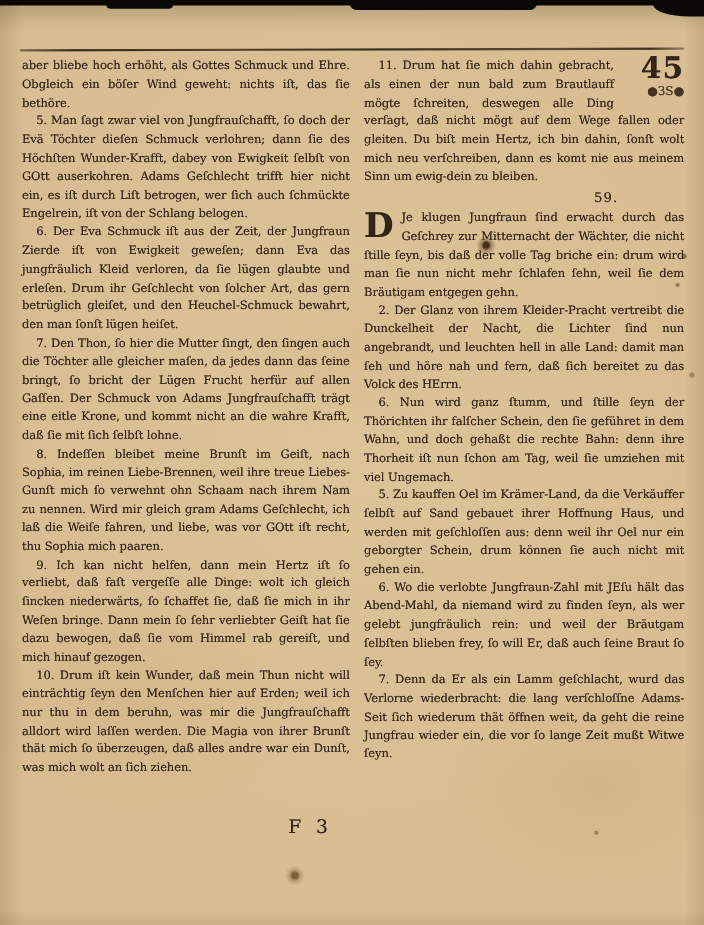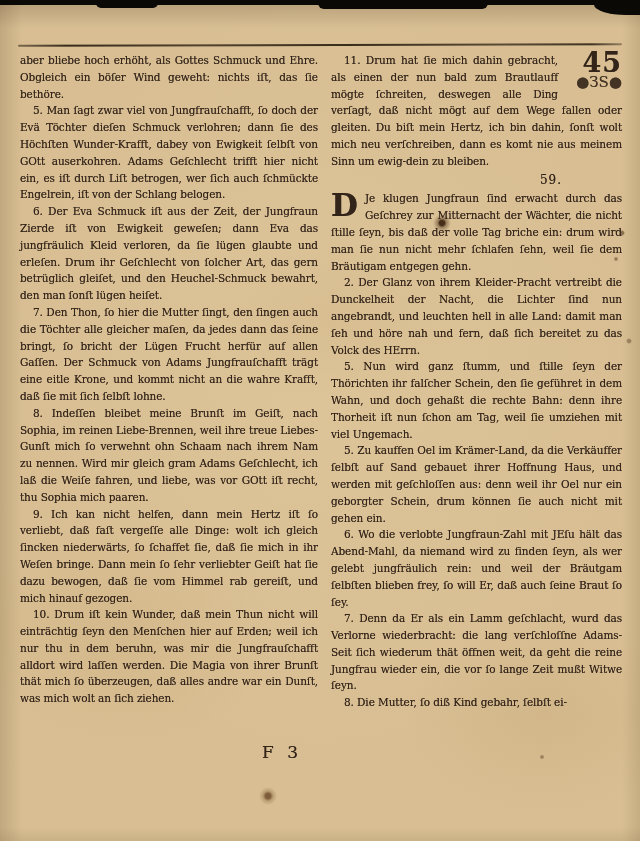--- a/index.html
+++ b/index.html
@@ -44,21 +44,21 @@
     text-align:justify;
     letter-spacing:-.1px;
     text-shadow:0 0 .5px rgba(51,36,26,.65);
   }
   .col p{margin:0;}
   .col p.indent{text-indent:13px;}
   .col-left{left:20px;width:298px;}
   .col-right{left:331px;width:291px;}
   .pagenum-block{float:right;width:56px;height:44px;margin:-3px 0 2px 8px;text-align:right;}
   .pagenum{font-size:27px;line-height:28px;font-weight:bold;letter-spacing:1px;}
-  .ornament{font-size:15px;line-height:11px;letter-spacing:0;opacity:.9;}
+  .ornament{font-size:11px;line-height:11px;letter-spacing:0;opacity:.9;}
   .section-no{text-align:right;margin:2px 60px 2px 0;font-size:12px;letter-spacing:1px;}
   .dropcap{
     float:left;font-size:31px;line-height:27px;font-weight:bold;
     width:32px;padding:2px 2px 0 0;text-align:left;
   }
   .catchword-row{text-align:right;padding-right:48px;font-size:10.5px;}
   .signature{
     position:absolute;left:262px;top:742px;
     font-size:17px;font-weight:normal;letter-spacing:4px;
     text-shadow:0 0 .5px rgba(51,36,26,.65);
@@ -88,22 +88,21 @@
 
   <div class="col col-right">
     <div class="pagenum-block">
       <div class="pagenum">45</div>
       <div class="ornament">●ЗЅ●</div>
     </div>
     <p class="indent">11. Drum hat ſie mich dahin gebracht, als einen der nun bald zum Brautlauff mögte ſchreiten, deswegen alle Ding verſagt, daß nicht mögt auf dem Wege fallen oder gleiten. Du biſt mein Hertz, ich bin dahin, ſonſt wolt mich neu verſchreiben, dann es komt nie aus meinem Sinn um ewig-dein zu bleiben.</p>
     <div class="section-no">59.</div>
     <p><span class="dropcap">D</span><span>Je klugen Jungfraun ſind erwacht durch das Geſchrey zur Mitternacht der Wächter, die nicht ſtille ſeyn, bis daß der volle Tag briche ein: drum wird man ſie nun nicht mehr ſchlafen ſehn, weil ſie dem Bräutigam entgegen gehn.</span></p>
     <p class="indent">2. Der Glanz von ihrem Kleider-Pracht vertreibt die Dunckelheit der Nacht, die Lichter ſind nun angebrandt, und leuchten hell in alle Land: damit man ſeh und höre nah und fern, daß ſich bereitet zu das Volck des HErrn.</p>
-    <p class="indent">5. Nun wird ganz ſtumm, und ſtille ſeyn der Thörichten ihr falſcher Schein, den ſie geführet in dem Wahn, und doch gehaßt die rechte Bahn: denn ihre Thorheit iſt nun ſchon am Tag, weil ſie umziehen mit viel Ungemach.</p>
+    <p class="indent">6. Nun wird ganz ſtumm, und ſtille ſeyn der Thörichten ihr falſcher Schein, den ſie geführet in dem Wahn, und doch gehaßt die rechte Bahn: denn ihre Thorheit iſt nun ſchon am Tag, weil ſie umziehen mit viel Ungemach.</p>
     <p class="indent">5. Zu kauffen Oel im Krämer-Land, da die Verkäuffer ſelbſt auf Sand gebauet ihrer Hoffnung Haus, und werden mit geſchloſſen aus: denn weil ihr Oel nur ein geborgter Schein, drum können ſie auch nicht mit gehen ein.</p>
     <p class="indent">6. Wo die verlobte Jungfraun-Zahl mit JEſu hält das Abend-Mahl, da niemand wird zu finden ſeyn, als wer gelebt jungfräulich rein: und weil der Bräutgam ſelbſten blieben frey, ſo will Er, daß auch ſeine Braut ſo ſey.</p>
     <p class="indent">7. Denn da Er als ein Lamm geſchlacht, wurd das Verlorne wiederbracht: die lang verſchloſſne Adams-Seit ſich wiederum thät öffnen weit, da geht die reine Jungfrau wieder ein, die vor ſo lange Zeit mußt Witwe ſeyn.</p>
-    <p class="indent">8. Die Mutter, ſo diß Kind gebahr, ſelbſt ei-</p>
   </div>
 
   <div class="signature">F 3</div>
 
 </div>
 
 </body></html>

